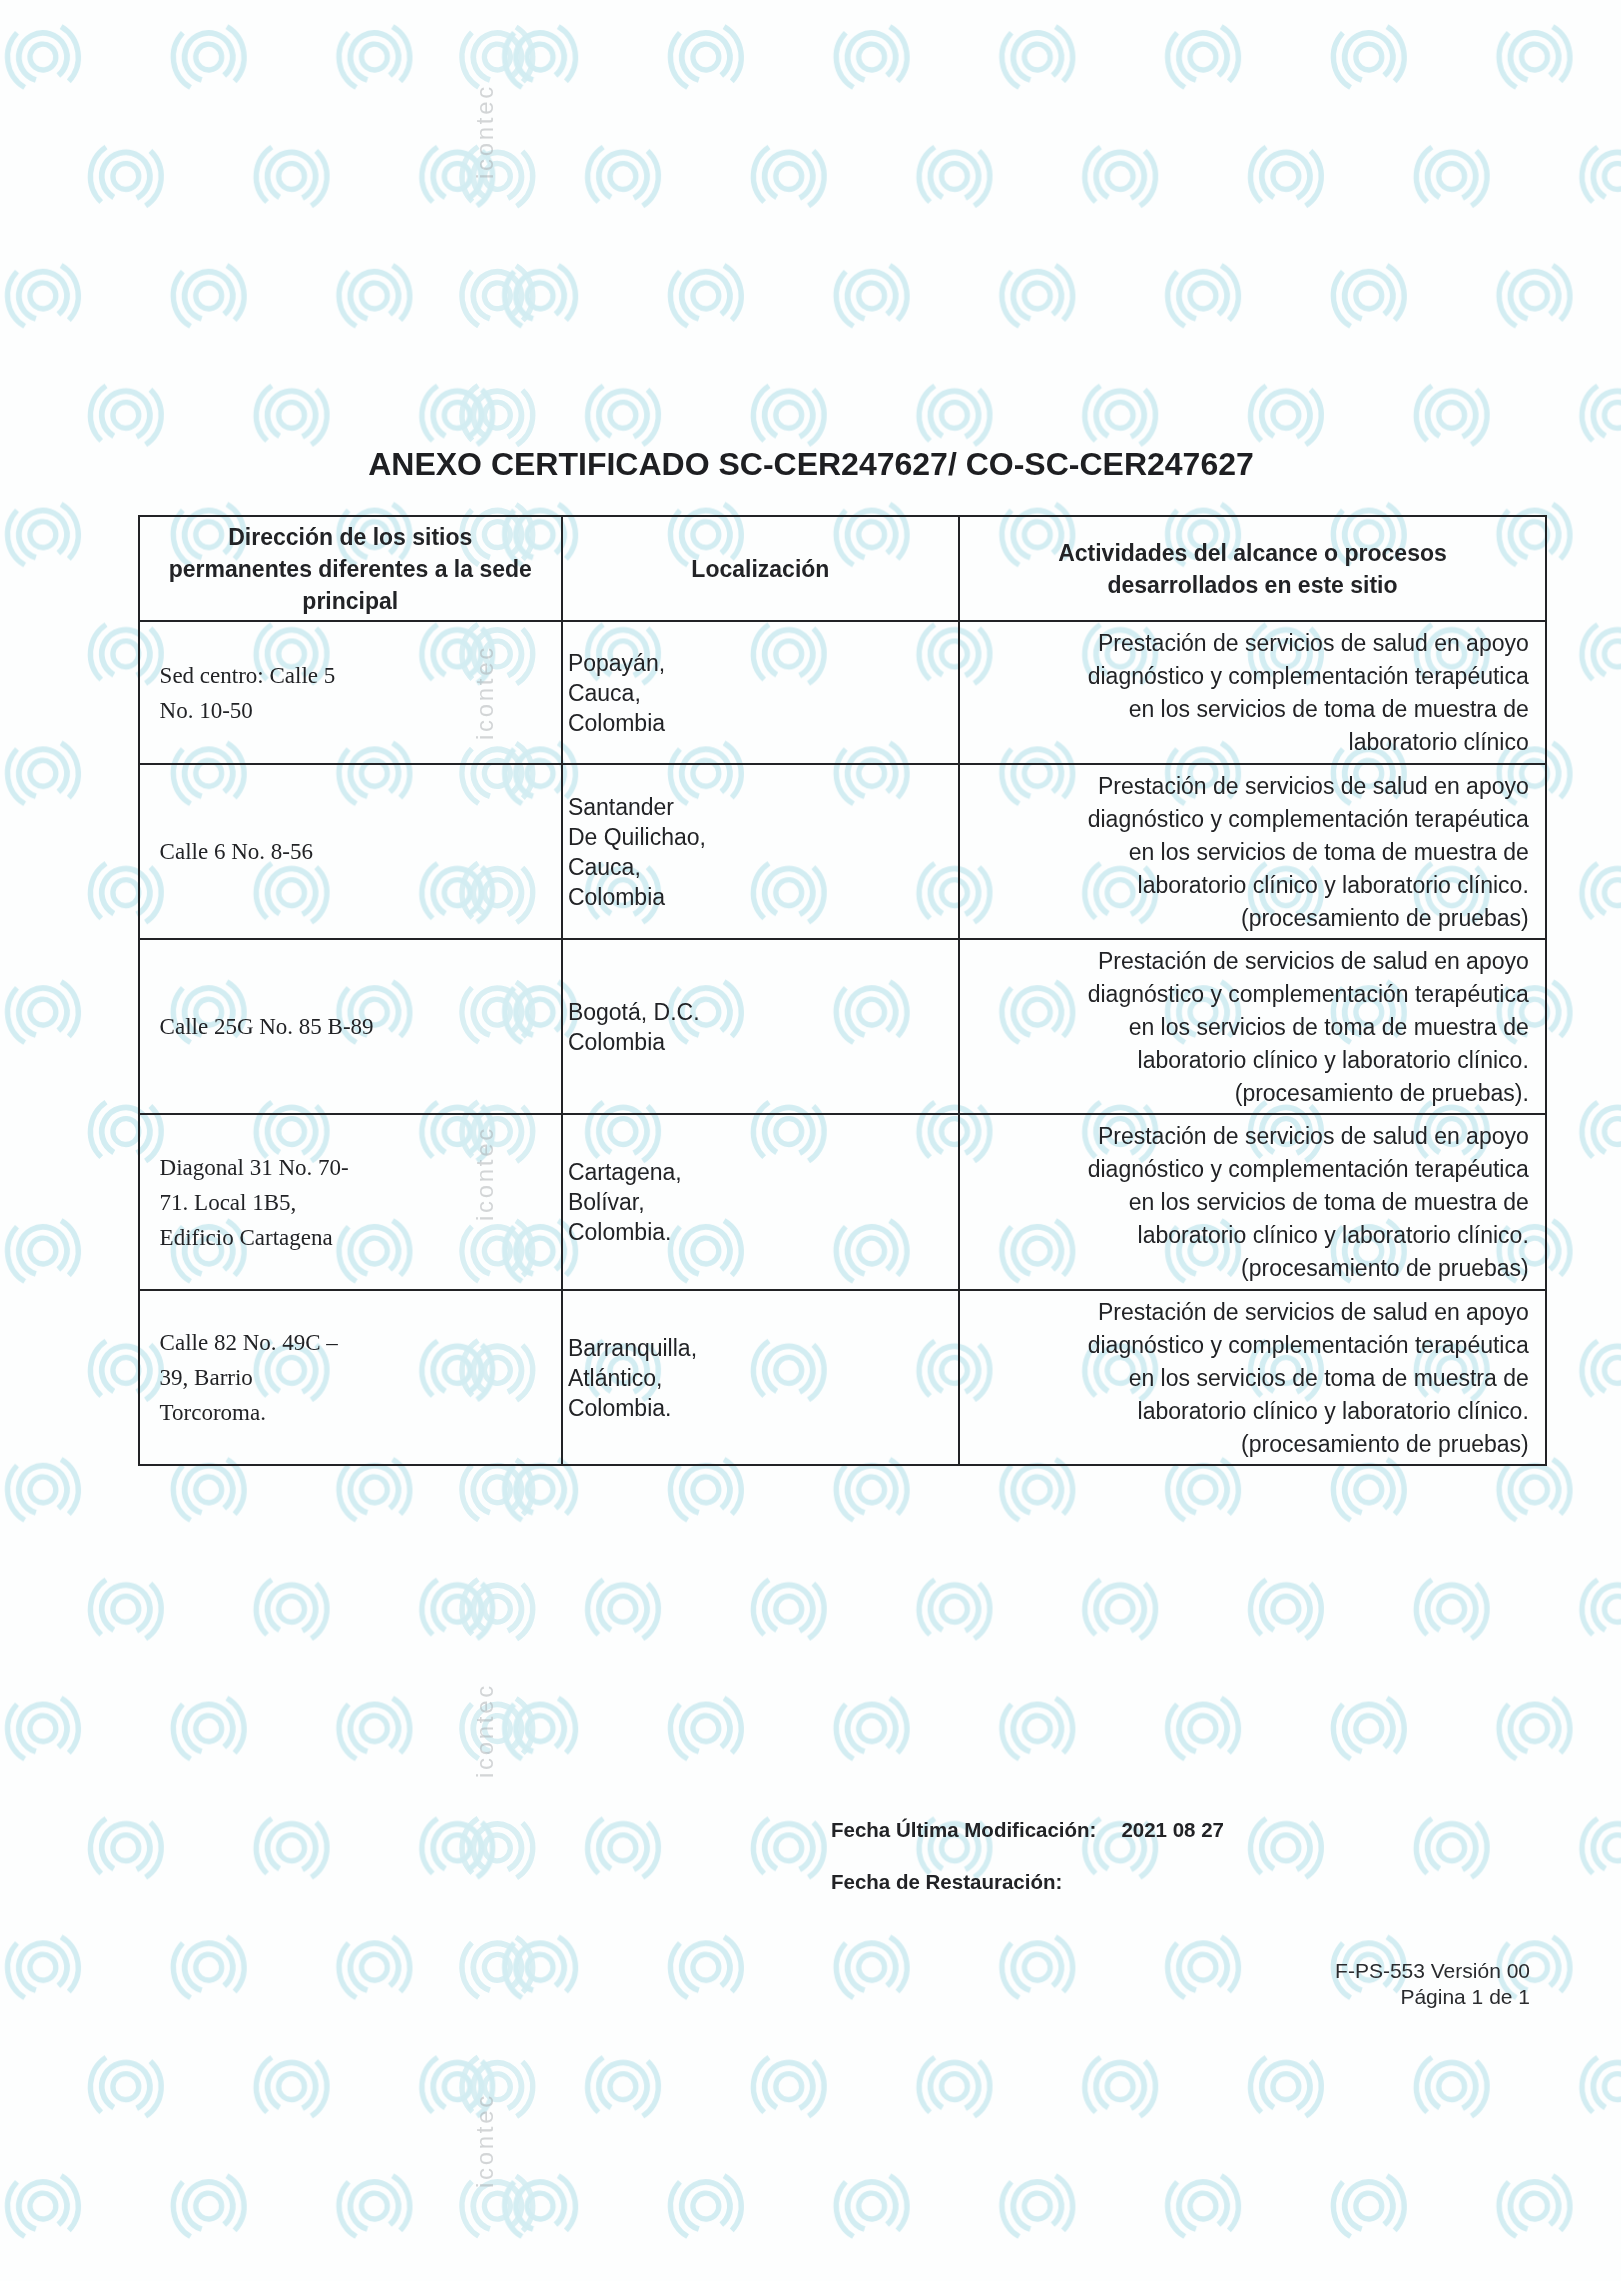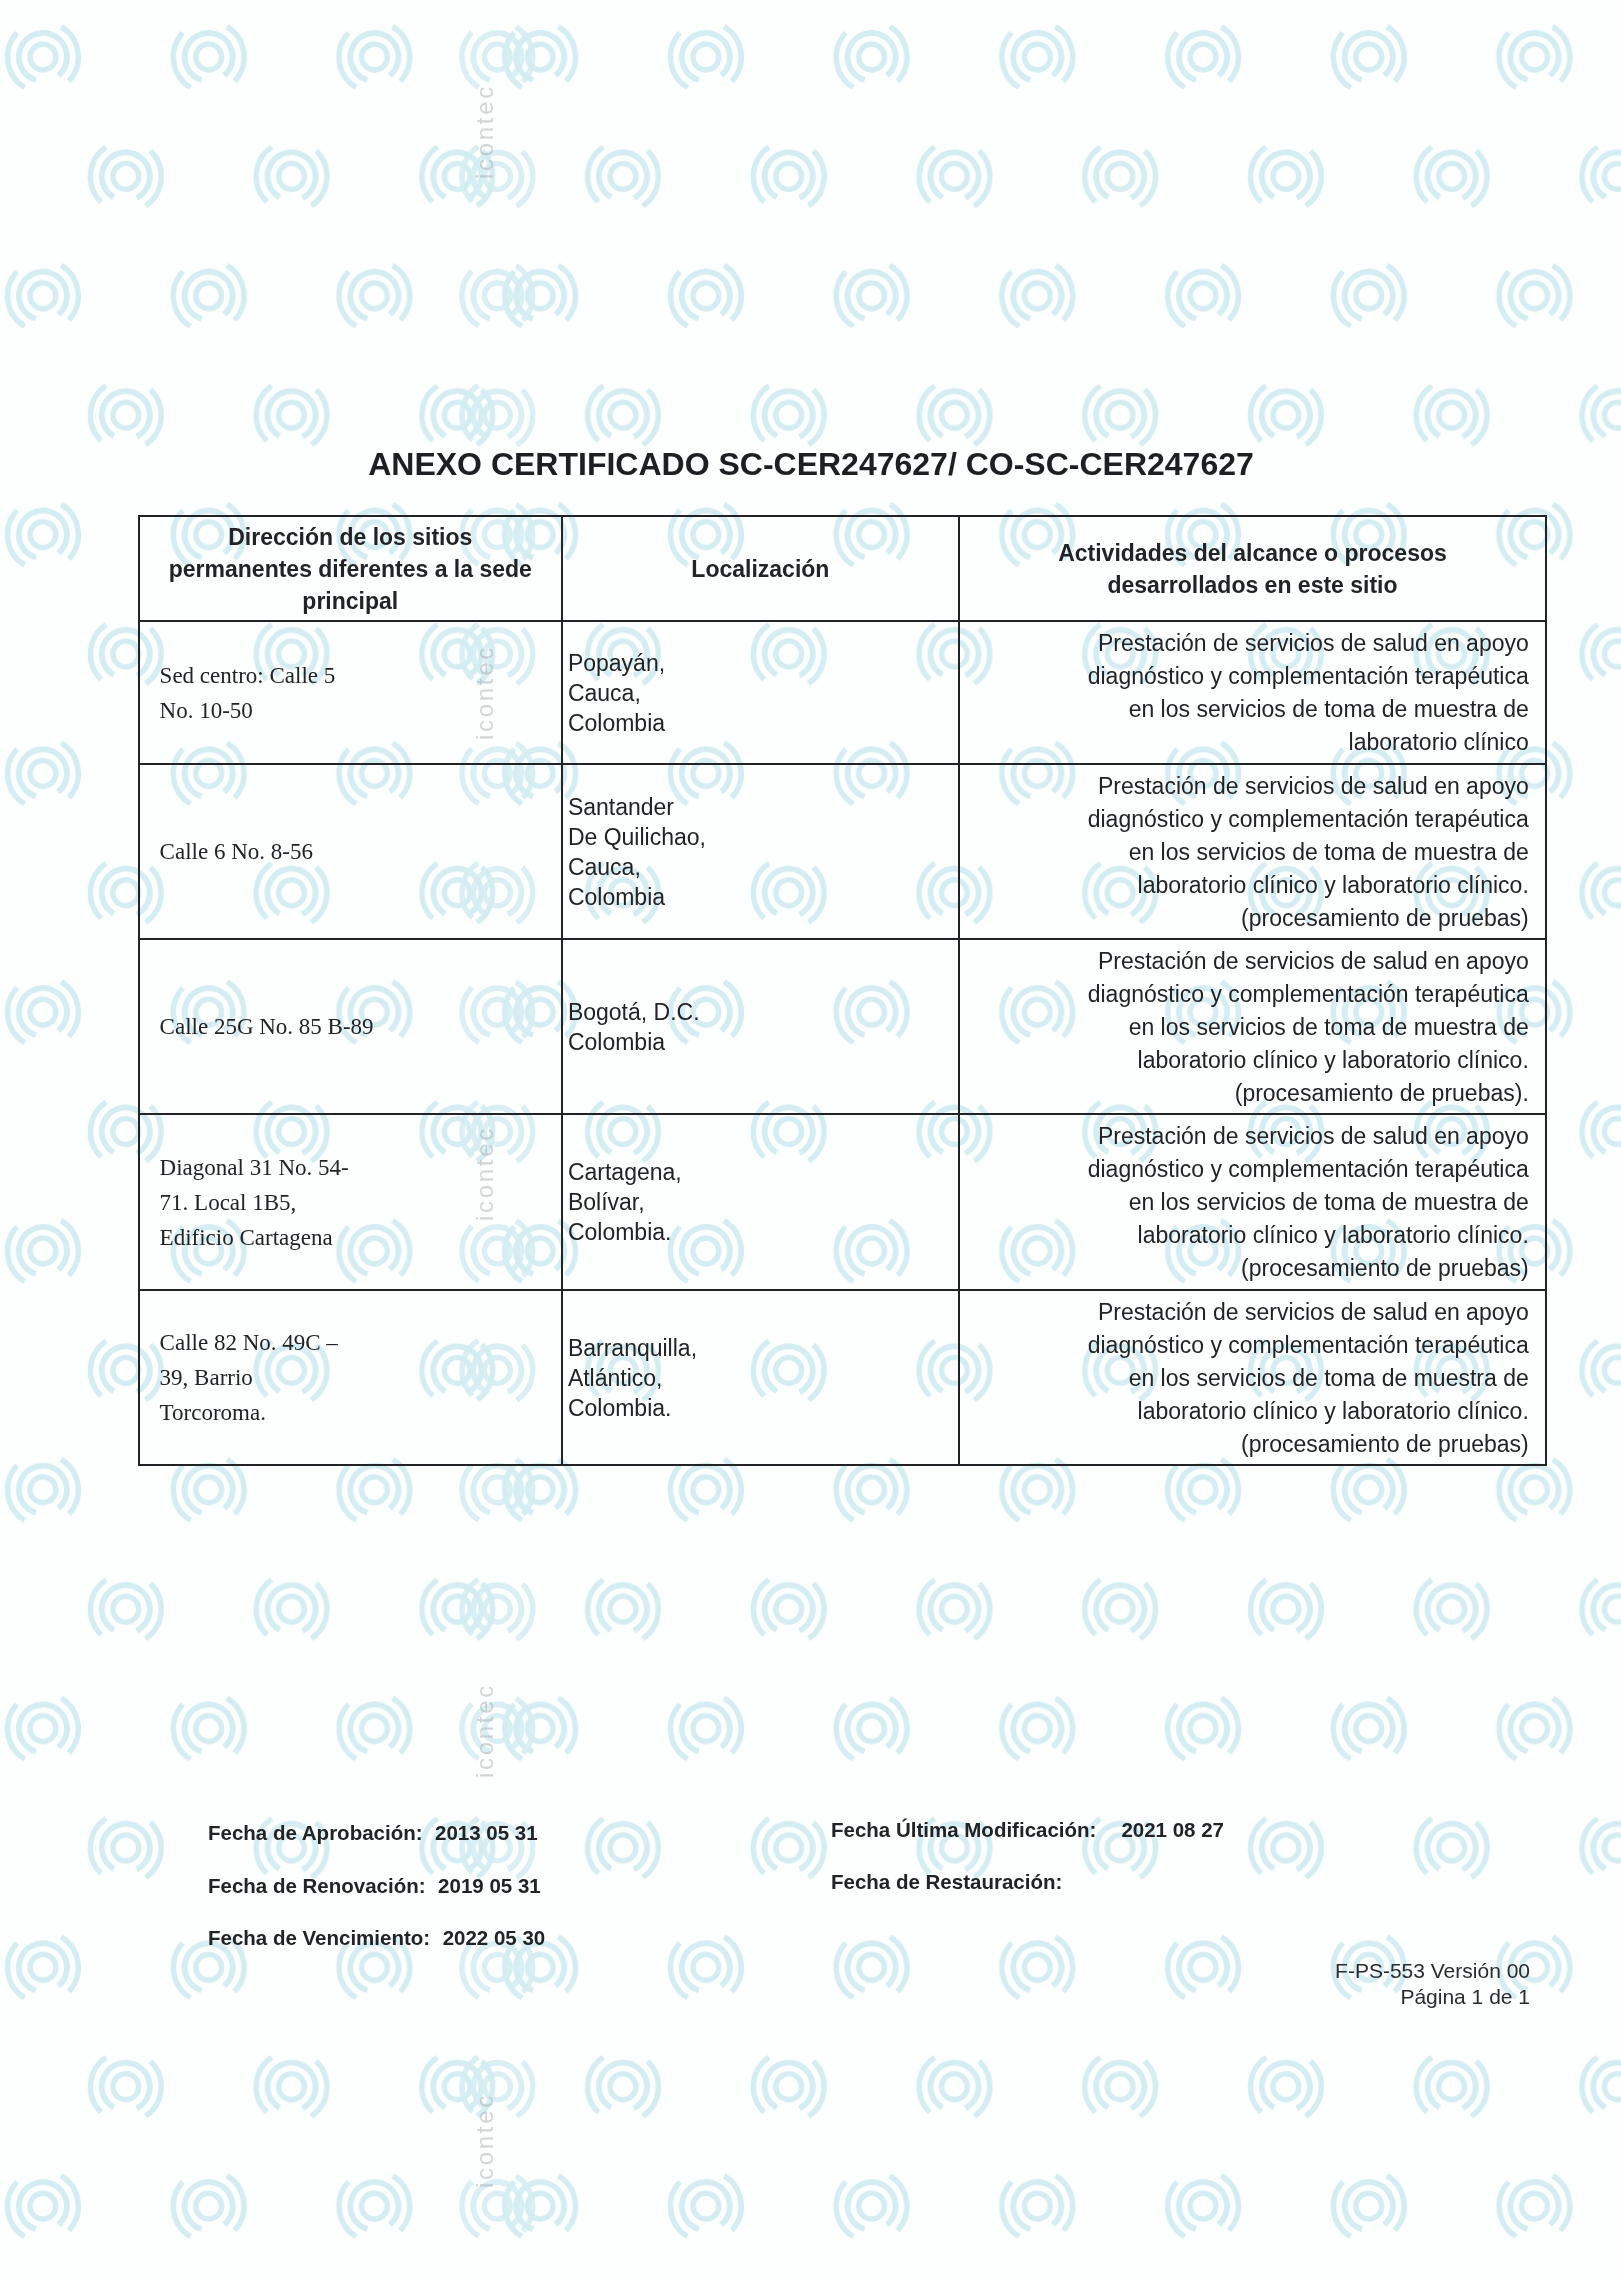--- a/index.html
+++ b/index.html
@@ -187,21 +187,21 @@
           <td class="c-address">Calle 25G No. 85 B-89</td>
           <td class="c-location">Bogotá, D.C.
 Colombia</td>
           <td class="c-activities">Prestación de servicios de salud en apoyo
 diagnóstico y complementación terapéutica
 en los servicios de toma de muestra de
 laboratorio clínico y laboratorio clínico.
 (procesamiento de pruebas).</td>
         </tr>
         <tr>
-          <td class="c-address">Diagonal 31 No. 54-
+          <td class="c-address">Diagonal 31 No. 70-
 71. Local 1B5,
 Edificio Cartagena</td>
           <td class="c-location">Cartagena,
 Bolívar,
 Colombia.</td>
           <td class="c-activities">Prestación de servicios de salud en apoyo
 diagnóstico y complementación terapéutica
 en los servicios de toma de muestra de
 laboratorio clínico y laboratorio clínico.
 (procesamiento de pruebas)</td>
@@ -215,31 +215,20 @@
 Colombia.</td>
           <td class="c-activities">Prestación de servicios de salud en apoyo
 diagnóstico y complementación terapéutica
 en los servicios de toma de muestra de
 laboratorio clínico y laboratorio clínico.
 (procesamiento de pruebas)</td>
         </tr>
       </tbody>
   </table>
 
-  <div class="footer-left">
-    <div class="f-row">
-      <span class="f-label">Fecha de Aprobación:</span><span class="f-value">2013 05 31</span>
-    </div>
-    <div class="f-row">
-      <span class="f-label">Fecha de Renovación:</span><span class="f-value">2019 05 31</span>
-    </div>
-    <div class="f-row">
-      <span class="f-label">Fecha de Vencimiento:</span><span class="f-value">2022 05 30</span>
-    </div>
-  </div>
 
   <div class="footer-right">
     <div class="f-row">
       <span class="f-label">Fecha Última Modificación:</span><span class="f-value">2021 08 27</span>
     </div>
     <div class="f-row">
       <span class="f-label">Fecha de Restauración:</span><span class="f-value"></span>
     </div>
   </div>
 

